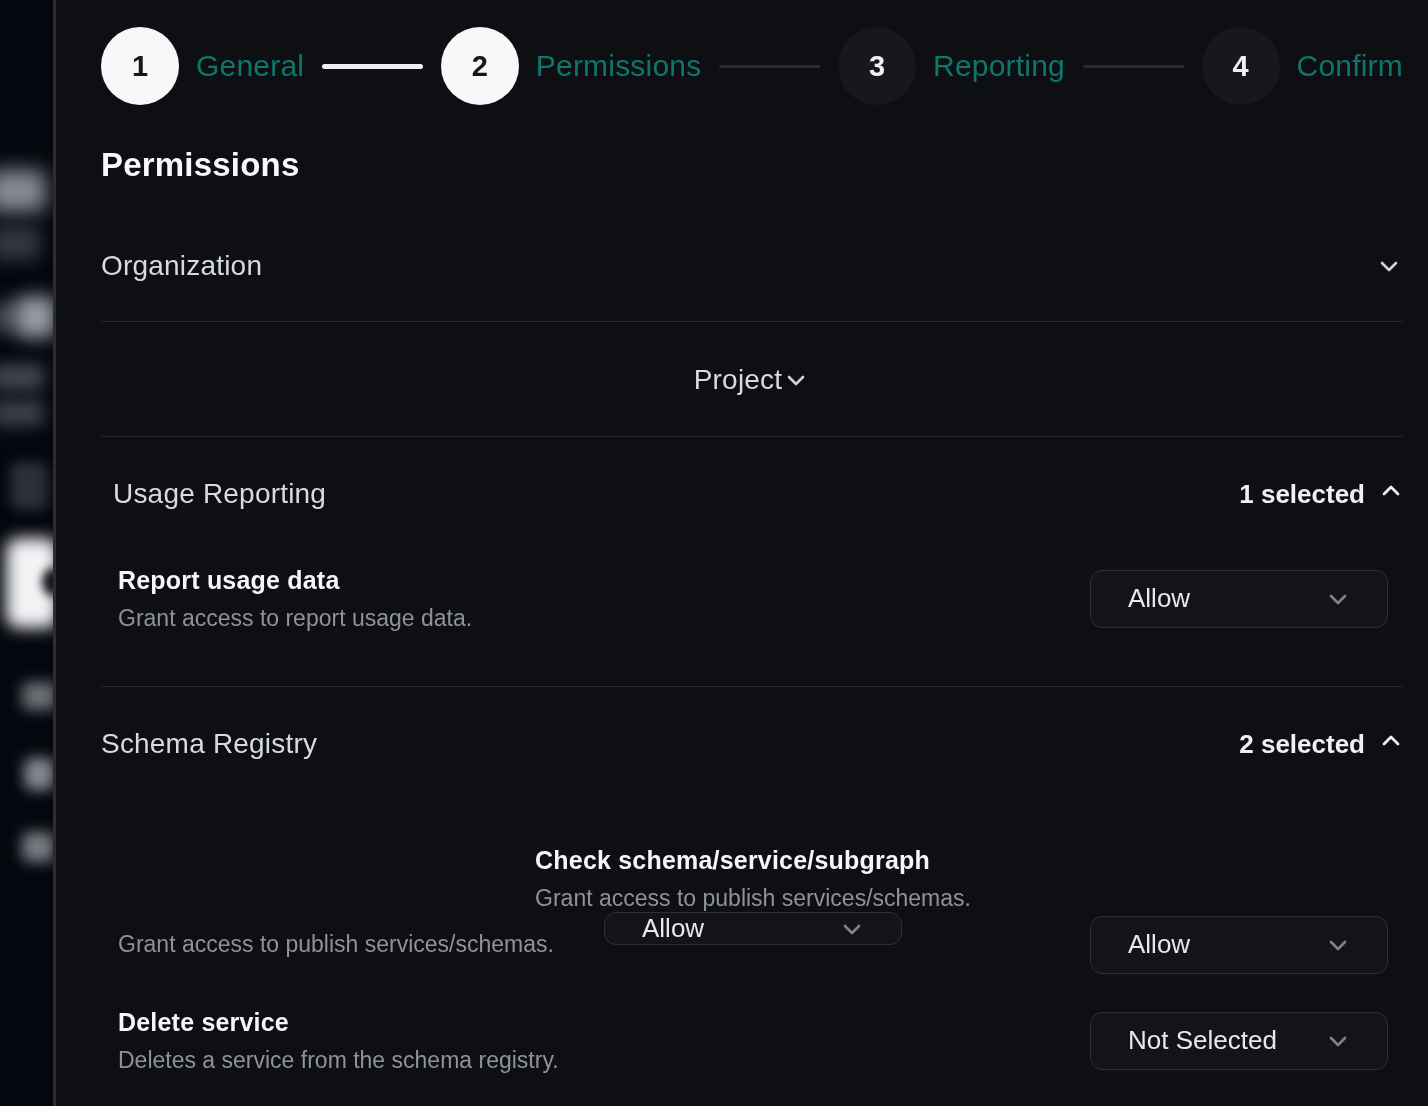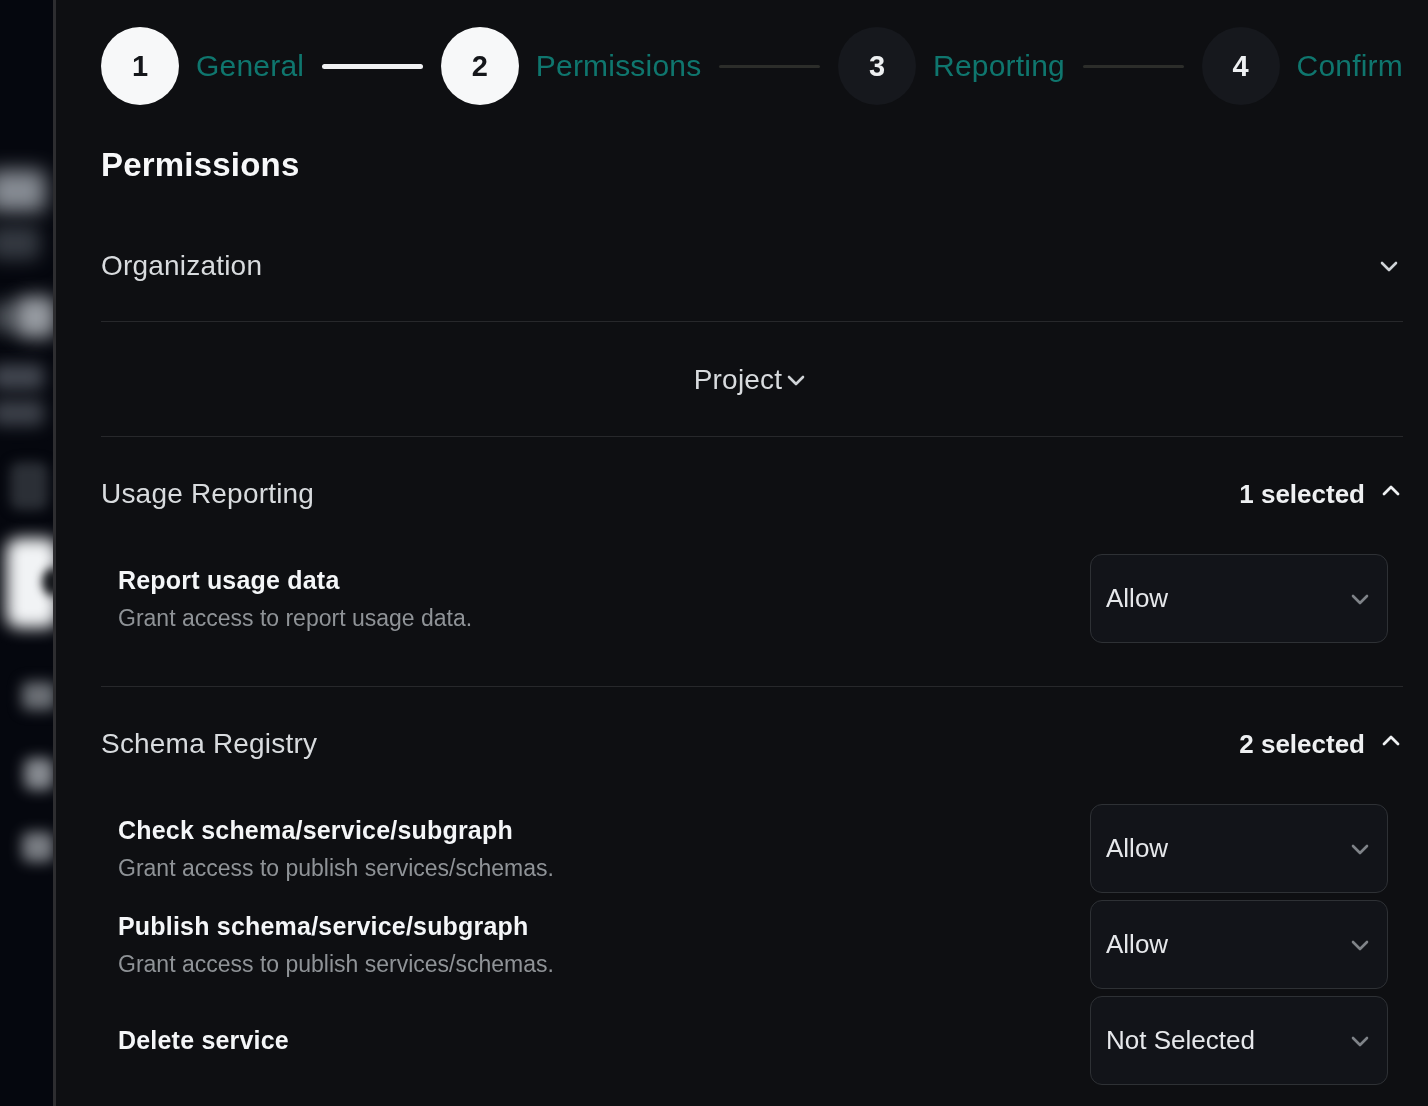--- a/index.html
+++ b/index.html
@@ -59,49 +59,49 @@
 
   
   .section-header {
     position: absolute; left: 101px; right: 25px; height: 68px;
     display: flex; align-items: center; justify-content: space-between;
     cursor: pointer;
   }
   .section-title { font-size: 28px; font-weight: 400; color: #d8dbde; letter-spacing: .2px; }
   .hdr-org     { top: 232px; text-align: center; }
   .hdr-proj    { top: 346px; justify-content: center; }
-  .hdr-usage   { top: 460px; }
+  .hdr-usage   { top: 460px; margin-left: 12px; }
   .hdr-schema  { top: 710px; }
 
   .divider { position: absolute; left: 101px; right: 25px; height: 1px; background: #27282b; }
   .div-1 { top: 321px; }
   .div-2 { top: 436px; }
   .div-3 { top: 686px; }
 
   .selected-group { display: flex; align-items: flex-start; gap: 14px; }
   .selected-label { font-size: 26px; font-weight: 600; color: #eef0f2; }
 
   
   .perm-row {
     position: absolute; left: 118px; right: 40px; height: 77px;
     display: flex; align-items: center; justify-content: space-between;
   }
   .row-1 { top: 560px; }
-  .row-2 { top: 810px; }
+  .row-2 { top: 846px; flex-direction: column; }
   .row-3 { top: 906px; }
   .row-4 { top: 1002px; }
   .row-text { display: flex; flex-direction: column; gap: 10px; }
   .row-title { font-size: 25px; font-weight: 700; color: #f4f6f8; letter-spacing: .2px; }
   .row-desc  { font-size: 23px; font-weight: 400; color: #8f9397; }
 
   .dropdown {
-    width: 298px; height: 89px;
+    width: 298px; height: 58px;
     background: #121419; border: 1px solid #2e3135; border-radius: 12px;
     display: flex; align-items: center; justify-content: space-between;
-    padding: 0 15px; cursor: pointer; color: #e6e8eb; font-size: 26px;
+    padding: 0 37px; cursor: pointer; color: #e6e8eb; font-size: 26px;
     font-family: "Liberation Sans", sans-serif;
   }
 
   .icon { display: inline-flex; align-items: center; justify-content: center; }
 </style>
 </head>
 <body>
 
 <div class="sidebar-strip">
   <div class="blob blob-a"></div>
@@ -213,36 +213,36 @@
     <span class="icon">
       <svg width="24" height="24" viewBox="0 0 24 24">
           <polyline points="5,9 12,16 19,9" fill="none" stroke="#7f8388" stroke-width="2.6" stroke-linecap="round" stroke-linejoin="round"></polyline>
         </svg>
     </span>
   </button>
 </div>
 
 <div class="perm-row row-3">
   <div class="row-text">
-    <span class="row-title">Publish schema/service/subgraph</span>
     <span class="row-desc">Grant access to publish services/schemas.</span>
   </div>
   <button class="dropdown">
     <span>Allow</span>
     <span class="icon">
       <svg width="24" height="24" viewBox="0 0 24 24">
           <polyline points="5,9 12,16 19,9" fill="none" stroke="#7f8388" stroke-width="2.6" stroke-linecap="round" stroke-linejoin="round"></polyline>
         </svg>
     </span>
   </button>
 </div>
 
 <div class="perm-row row-4">
   <div class="row-text">
     <span class="row-title">Delete service</span>
+    <span class="row-desc">Deletes a service from the schema registry.</span>
   </div>
   <button class="dropdown">
     <span>Not Selected</span>
     <span class="icon">
       <svg width="24" height="24" viewBox="0 0 24 24">
           <polyline points="5,9 12,16 19,9" fill="none" stroke="#7f8388" stroke-width="2.6" stroke-linecap="round" stroke-linejoin="round"></polyline>
         </svg>
     </span>
   </button>
 </div>

